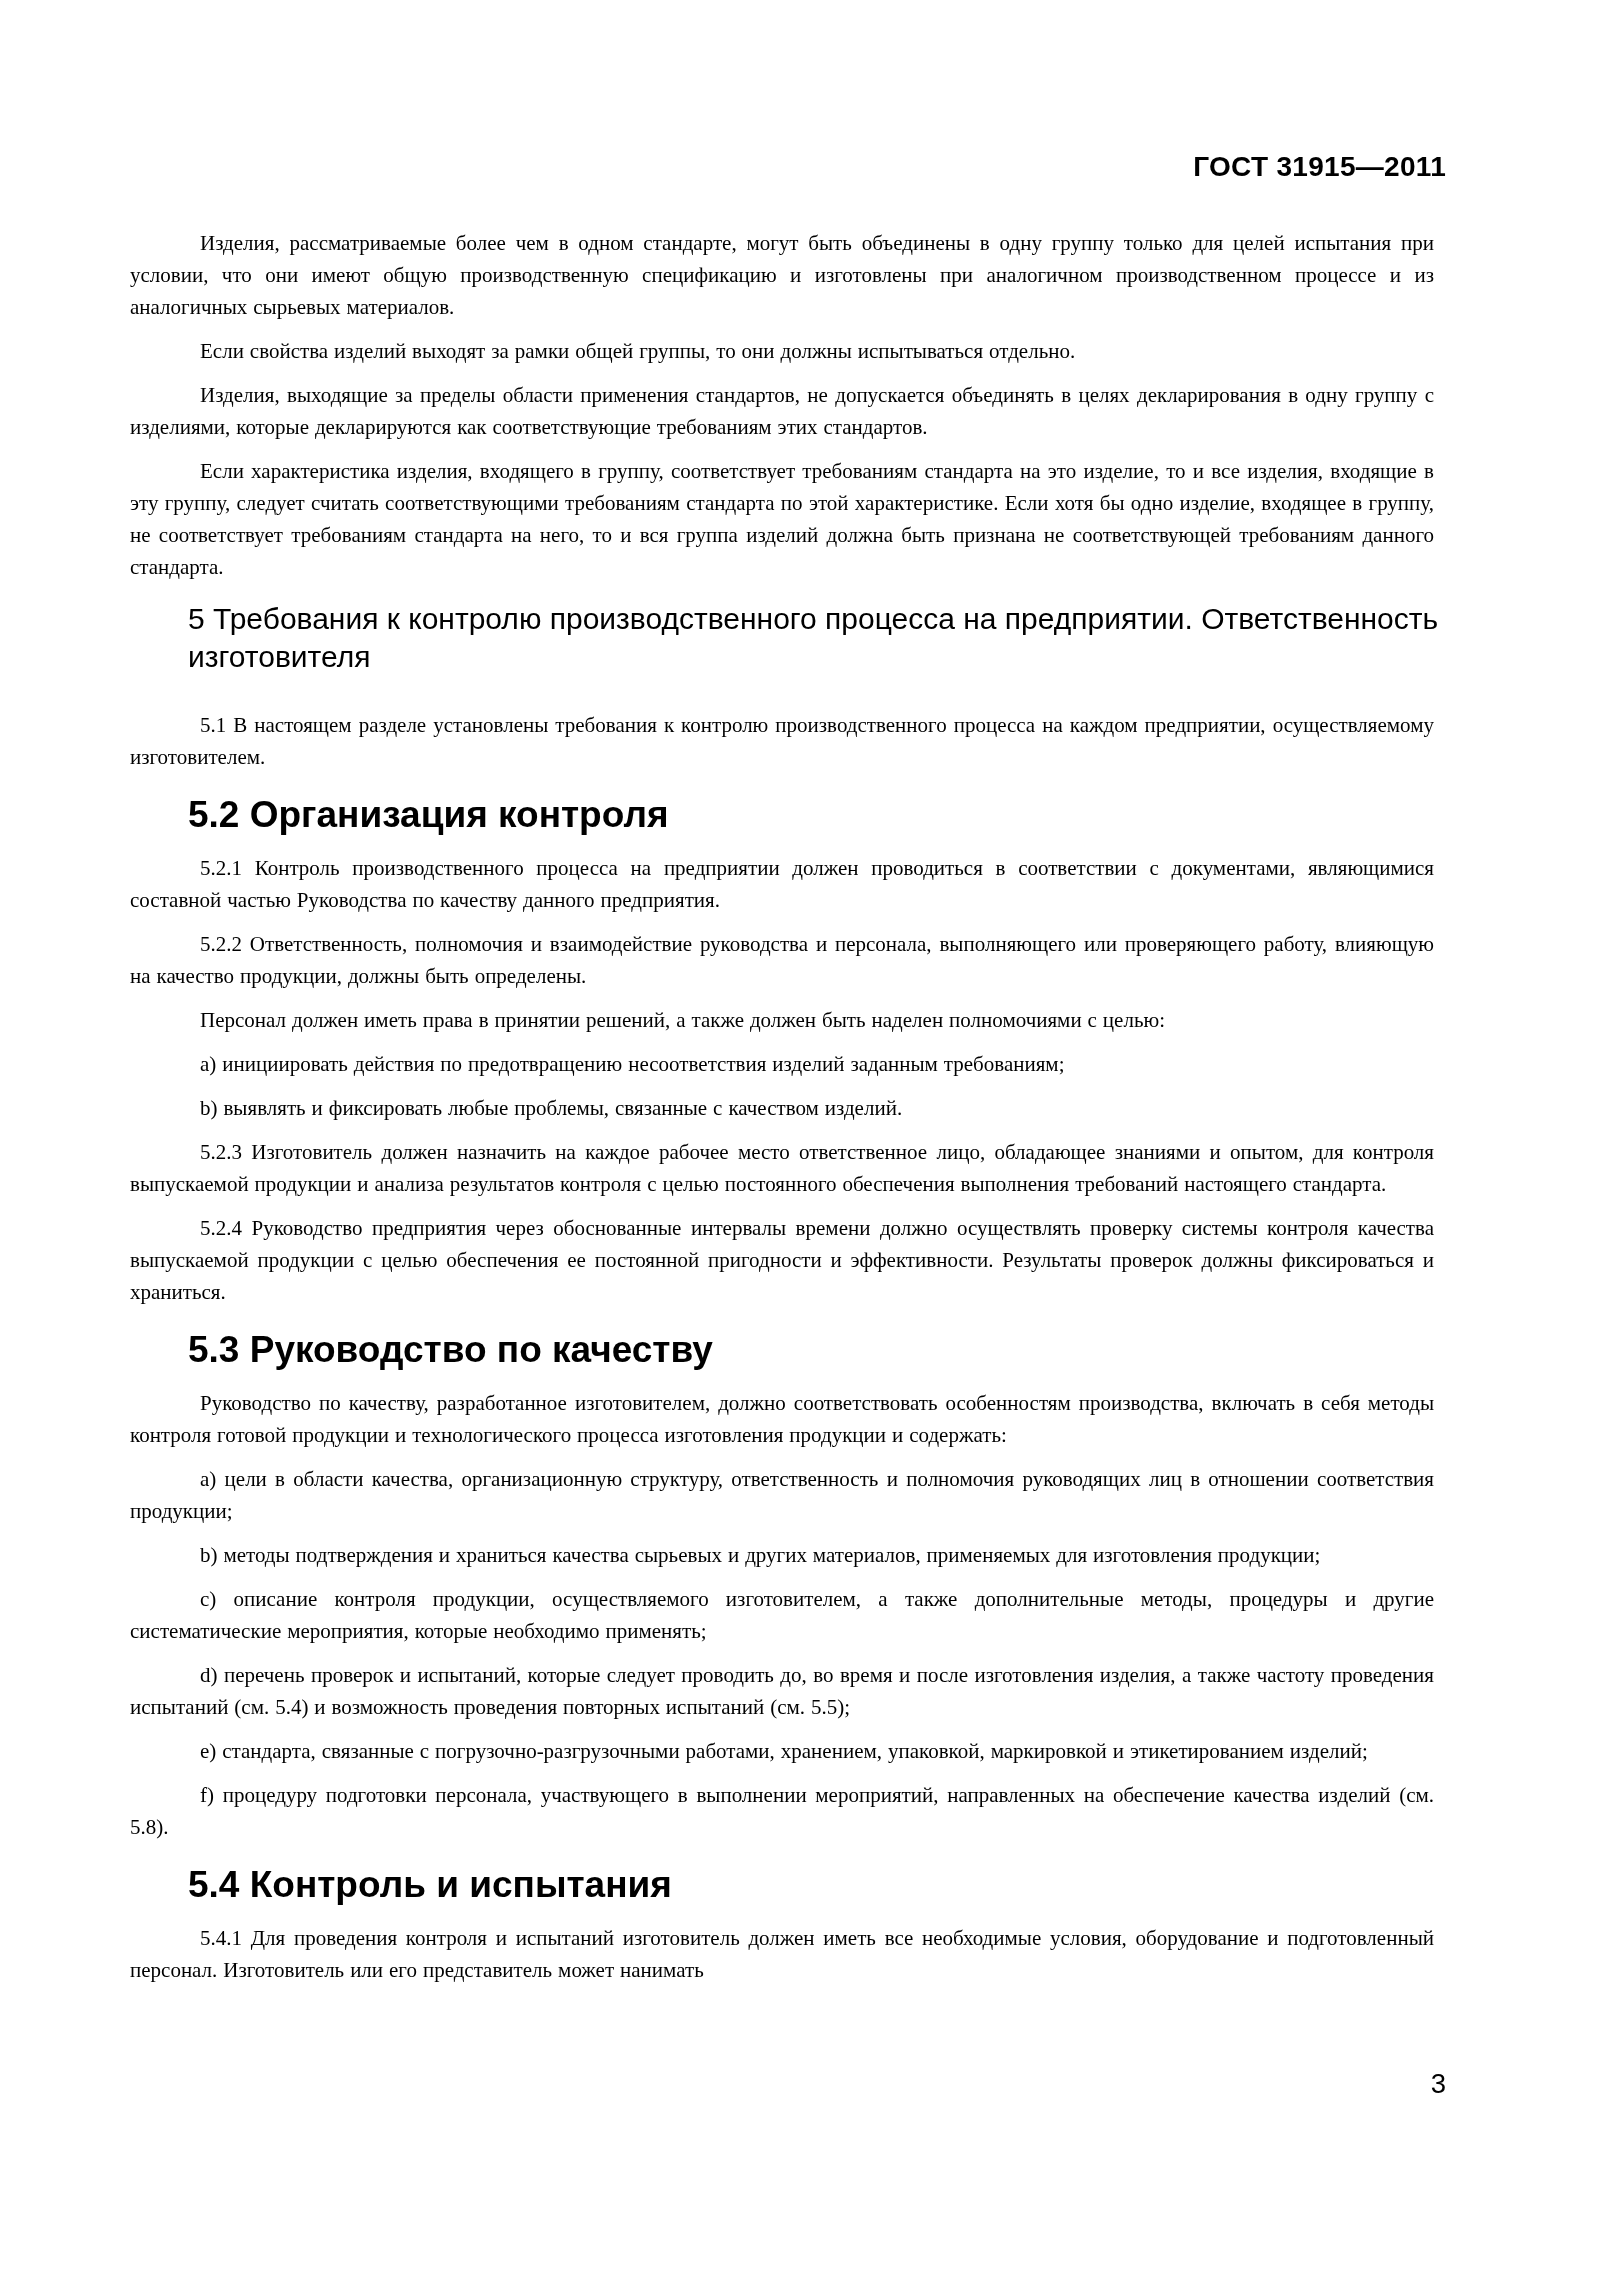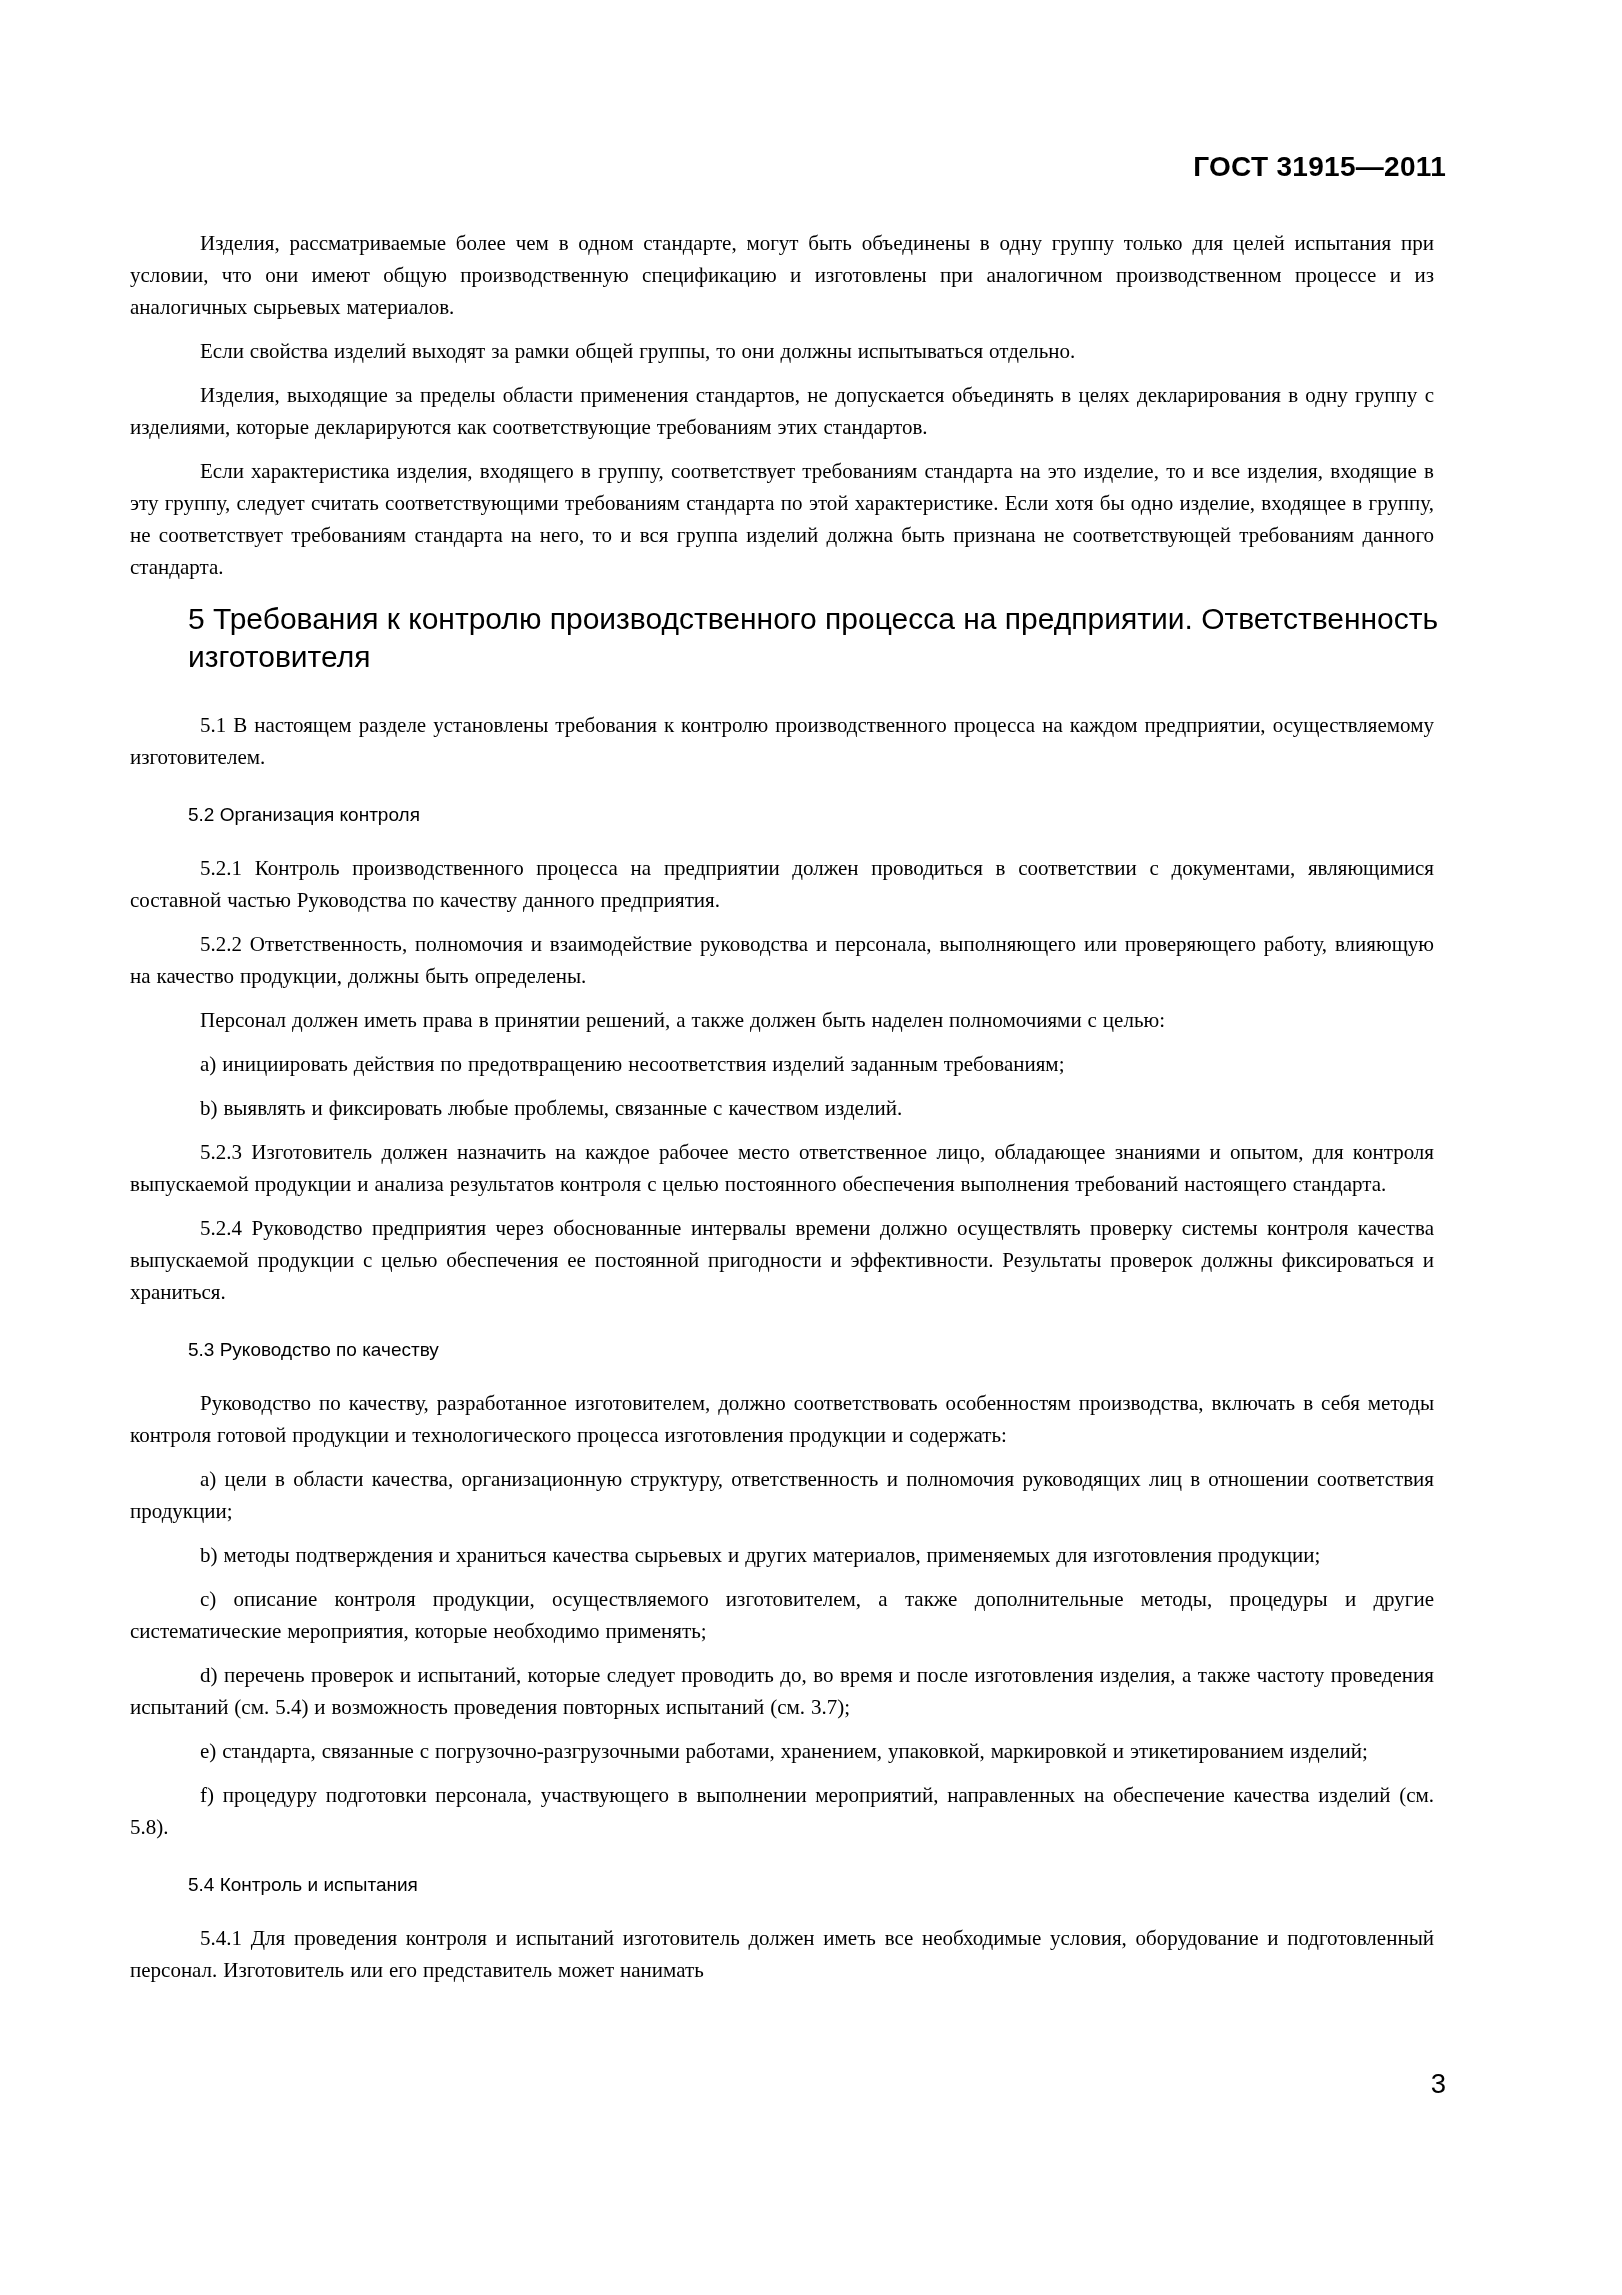--- a/index.html
+++ b/index.html
@@ -46,23 +46,23 @@
     margin: 17px 0 33px 0;
     padding-left: 70px;
     font-size: 30px;
     line-height: 38px;
     font-weight: 400;
     text-align: left;
   }
   .doc-body h3.subsection-heading {
     margin: 26px 0 21px 0;
     padding-left: 70px;
-    font-size: 19px;
+    font-size: 37px;
     line-height: 32px;
-    font-weight: 400;
+    font-weight: 700;
     text-align: left;
   }
   .page-number {
     position: absolute;
     top: 2068px;
     left: 118px;
     width: 1328px;
     text-align: right;
     font-size: 27.5px;
     line-height: 32px;
@@ -87,21 +87,21 @@
       <p class="paragraph">Персонал должен иметь права в принятии решений, а также должен быть наделен полномочиями с целью:</p>
       <p class="list-item">a) инициировать действия по предотвращению несоответствия изделий заданным требованиям;</p>
       <p class="list-item">b) выявлять и фиксировать любые проблемы, связанные с качеством изделий.</p>
       <p class="paragraph">5.2.3 Изготовитель должен назначить на каждое рабочее место ответственное лицо, обладающее знаниями и опытом, для контроля выпускаемой продукции и анализа результатов контроля с целью постоянного обеспечения выполнения требований настоящего стандарта.</p>
       <p class="paragraph">5.2.4 Руководство предприятия через обоснованные интервалы времени должно осуществлять проверку системы контроля качества выпускаемой продукции с целью обеспечения ее постоянной пригодности и эффективности. Результаты проверок должны фиксироваться и храниться.</p>
       <h3 class="subsection-heading">5.3 Руководство по качеству</h3>
       <p class="paragraph">Руководство по качеству, разработанное изготовителем, должно соответствовать особенностям производства, включать в себя методы контроля готовой продукции и технологического процесса изготовления продукции и содержать:</p>
       <p class="list-item">a) цели в области качества, организационную структуру, ответственность и полномочия руководящих лиц в отношении соответствия продукции;</p>
       <p class="list-item">b) методы подтверждения и храниться качества сырьевых и других материалов, применяемых для изготовления продукции;</p>
       <p class="list-item">c) описание контроля продукции, осуществляемого изготовителем, а также дополнительные методы, процедуры и другие систематические мероприятия, которые необходимо применять;</p>
-      <p class="list-item">d) перечень проверок и испытаний, которые следует проводить до, во время и после изготовления изделия, а также частоту проведения испытаний (см. 5.4) и возможность проведения повторных испытаний (см. 3.7);</p>
+      <p class="list-item">d) перечень проверок и испытаний, которые следует проводить до, во время и после изготовления изделия, а также частоту проведения испытаний (см. 5.4) и возможность проведения повторных испытаний (см. 5.5);</p>
       <p class="list-item">e) стандарта, связанные с погрузочно-разгрузочными работами, хранением, упаковкой, маркировкой и этикетированием изделий;</p>
       <p class="list-item">f) процедуру подготовки персонала, участвующего в выполнении мероприятий, направленных на обеспечение качества изделий (см. 5.8).</p>
       <h3 class="subsection-heading">5.4 Контроль и испытания</h3>
       <p class="paragraph">5.4.1 Для проведения контроля и испытаний изготовитель должен иметь все необходимые условия, оборудование и подготовленный персонал. Изготовитель или его представитель может нанимать</p>
     </main>
 
   <div class="page-number">3</div>
 </div>
 
 

